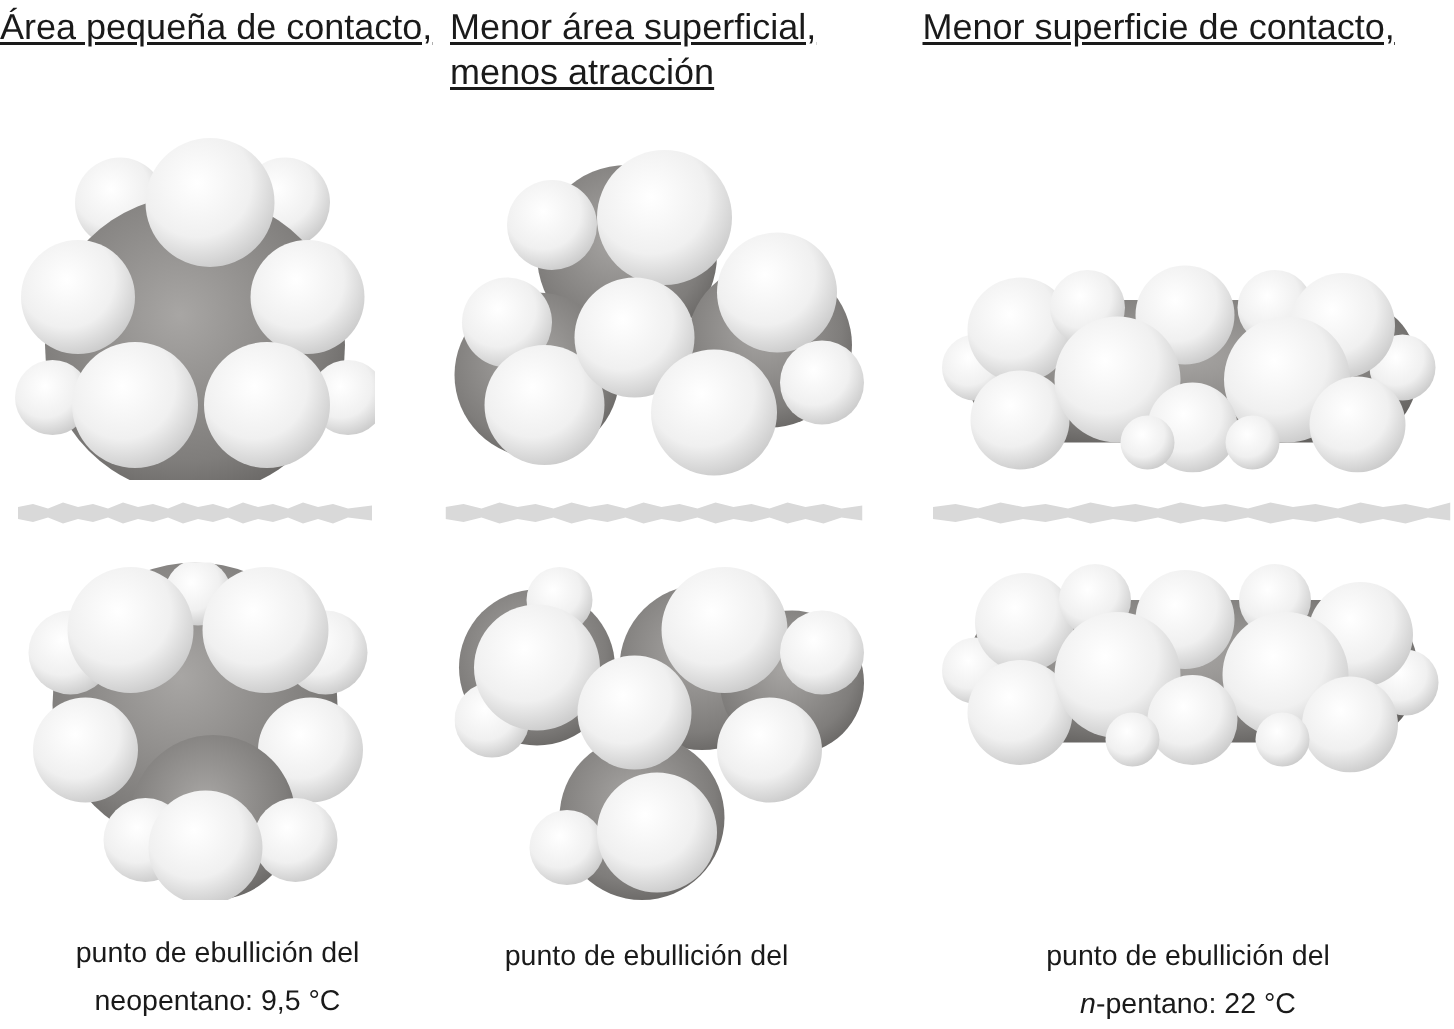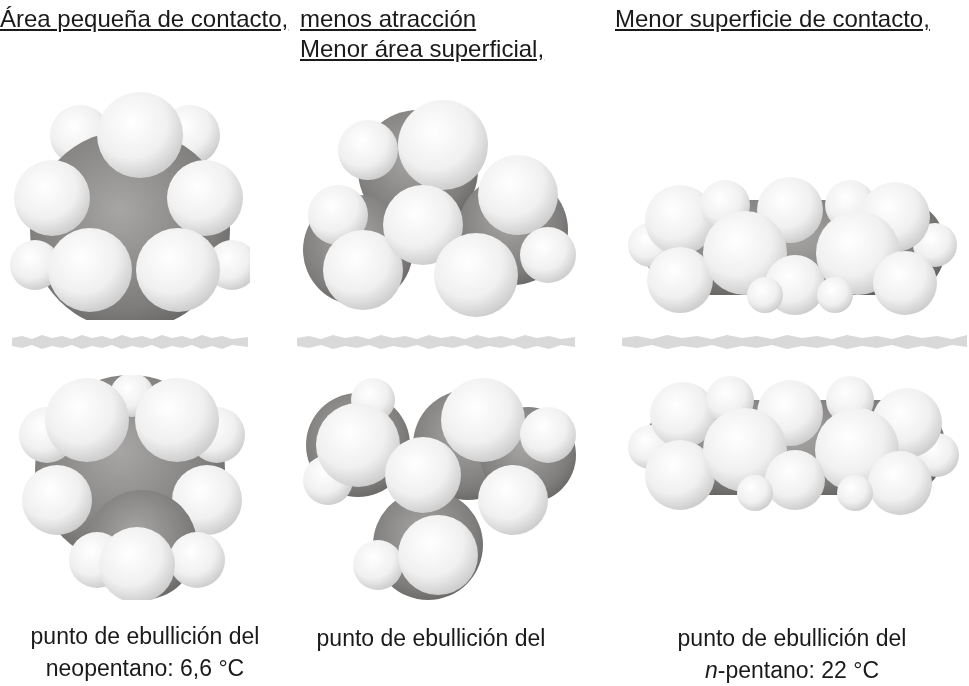--- a/index.html
+++ b/index.html
@@ -1,19 +1,19 @@
 <!DOCTYPE html>
 <html><head>
 <meta charset="utf-8">
 <style>
   html, body { margin: 0; padding: 0; background: #ffffff; }
   body { width: 969px; height: 686px; position: relative; overflow: hidden;
          font-family: "Liberation Sans", sans-serif; color: #1a1a1a; }
   .title { position: absolute; top: 4px; font-size: 24px; line-height: 30px; text-decoration: underline; }
-  .caption { position: absolute; text-align: center; font-size: 23px; line-height: 32px; }
+  .caption { position: absolute; text-align: center; font-size: 19px; line-height: 32px; }
   .mol { position: absolute; }
   .divider { position: absolute; top: 334px; height: 16px; }
   .sphere-h { fill: url(#hGrad); }
   .sphere-c { fill: url(#cGrad); }
   .line { display: block; white-space: nowrap; }
   i { font-style: italic; }
 </style>
 </head>
 <body>
 
@@ -29,22 +29,22 @@
       <stop offset="70%" stop-color="#7f7d7b"></stop>
       <stop offset="100%" stop-color="#5e5c5a"></stop>
     </radialGradient>
   </defs>
 </svg>
 
 <div class="title" style="left:0; width:310px;">
   <span class="line">Área pequeña de contacto,</span>
 </div>
 <div class="title" style="left:300px; width:290px;">
+  <span class="line">Menor área superficial,</span>
   <span class="line">menos atracción</span>
-  <span class="line">Menor área superficial,</span>
 </div>
 <div class="title" style="left:615px; width:354px;">
   <span class="line">Menor superficie de contacto,</span>
 </div>
 
 <svg class="mol" style="left:10px; top:90px;" width="240" height="230" viewBox="0 0 240 230">
   <circle class="sphere-h" cx="70" cy="45" r="30"></circle>
   <circle class="sphere-h" cx="180" cy="45" r="30"></circle>
   <circle class="sphere-c" cx="120" cy="140" r="100"></circle>
   <circle class="sphere-h" cx="130" cy="45" r="43"></circle>
@@ -142,21 +142,21 @@
   <circle class="sphere-h" cx="120" cy="75" r="42"></circle>
   <circle class="sphere-h" cx="232" cy="75" r="42"></circle>
   <circle class="sphere-h" cx="170" cy="105" r="30"></circle>
   <circle class="sphere-h" cx="275" cy="108" r="32"></circle>
   <circle class="sphere-h" cx="130" cy="118" r="18"></circle>
   <circle class="sphere-h" cx="230" cy="118" r="18"></circle>
 </svg>
 
 <div class="caption" style="left:0; width:290px; top:620px;">
   <span class="line">punto de ebullición del</span>
-  <span class="line">neopentano: 6,6 °C</span>
+  <span class="line">neopentano: 9,5 °C</span>
 </div>
 <div class="caption" style="left:290px; width:282px; top:622px;">
   <span class="line">punto de ebullición del</span>
 </div>
 <div class="caption" style="left:612px; width:360px; top:622px;">
   <span class="line">punto de ebullición del</span>
   <span class="line"><i>n</i><span>-pentano: 22 °C</span></span>
 </div>
 
 </body></html>

